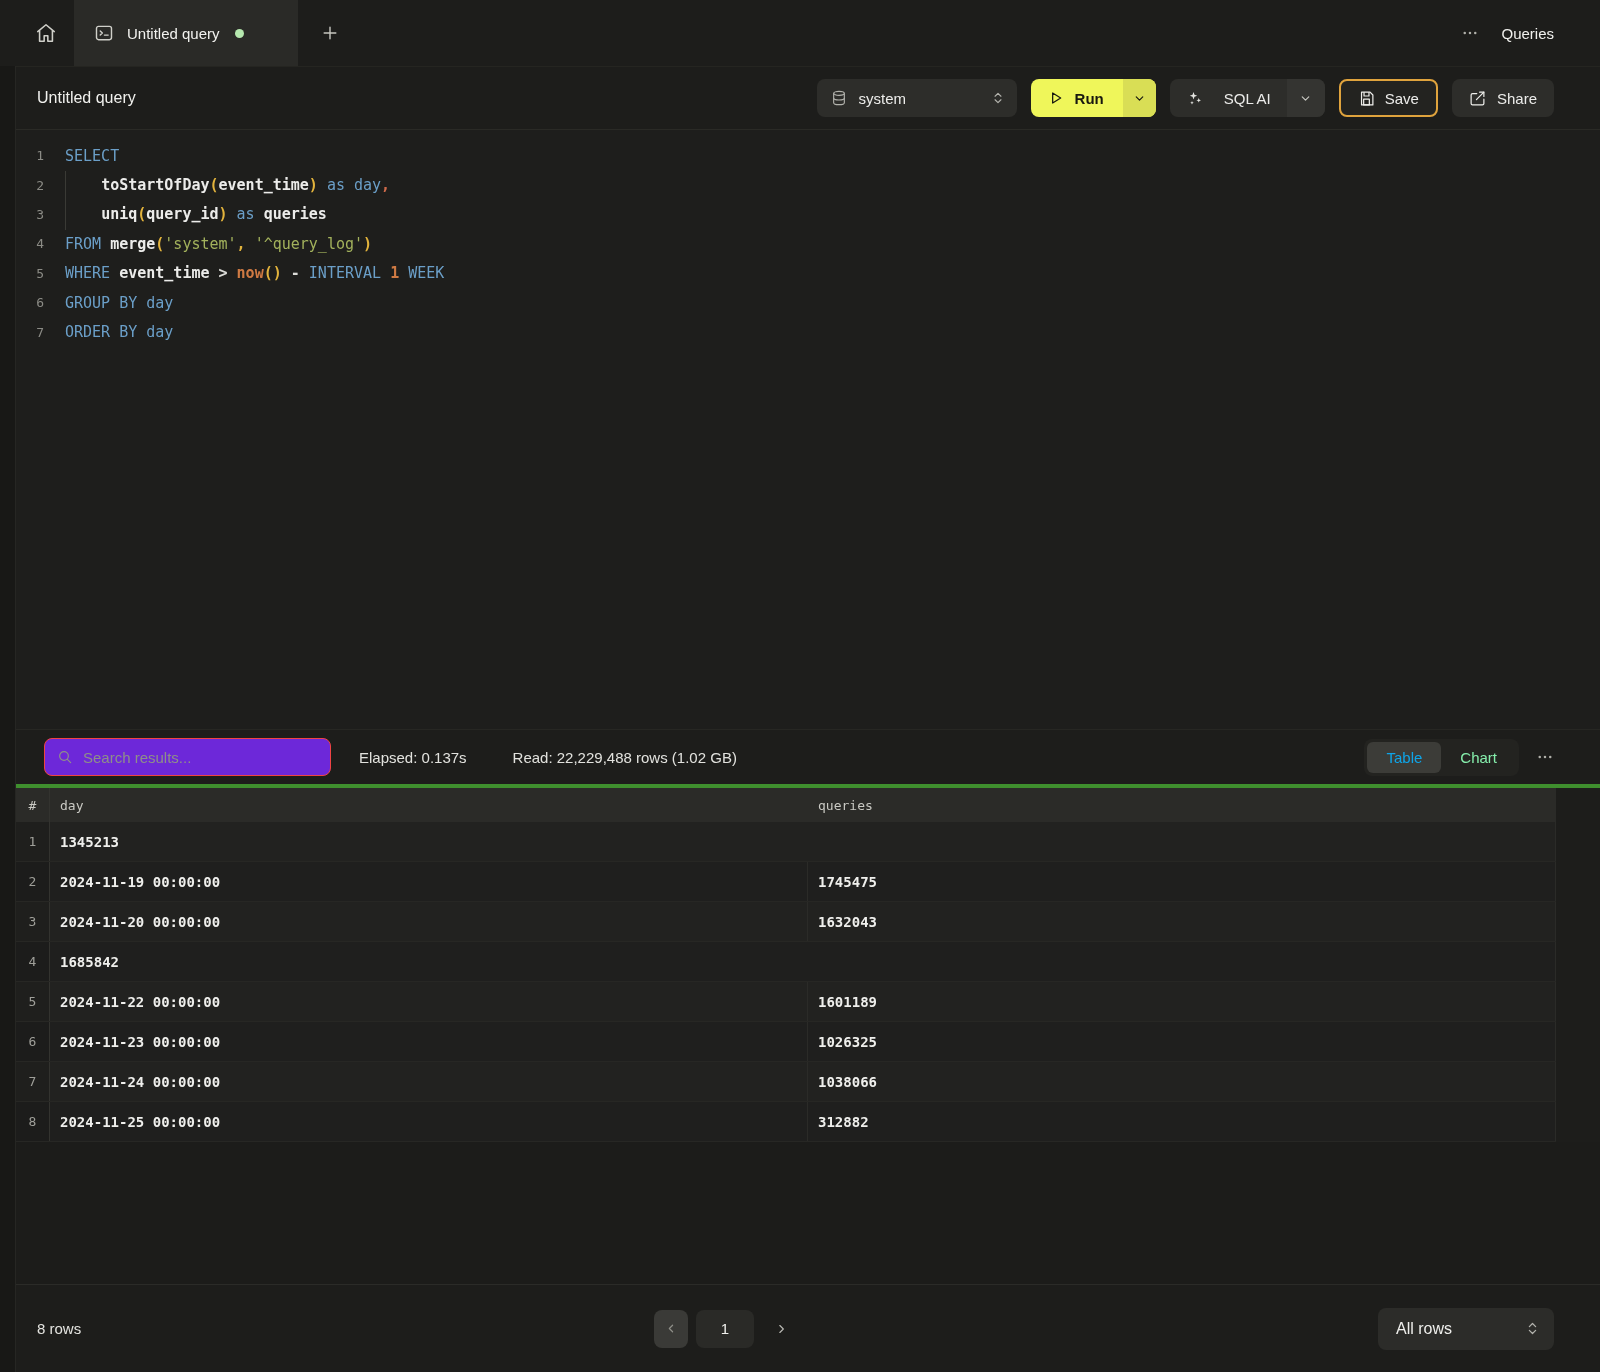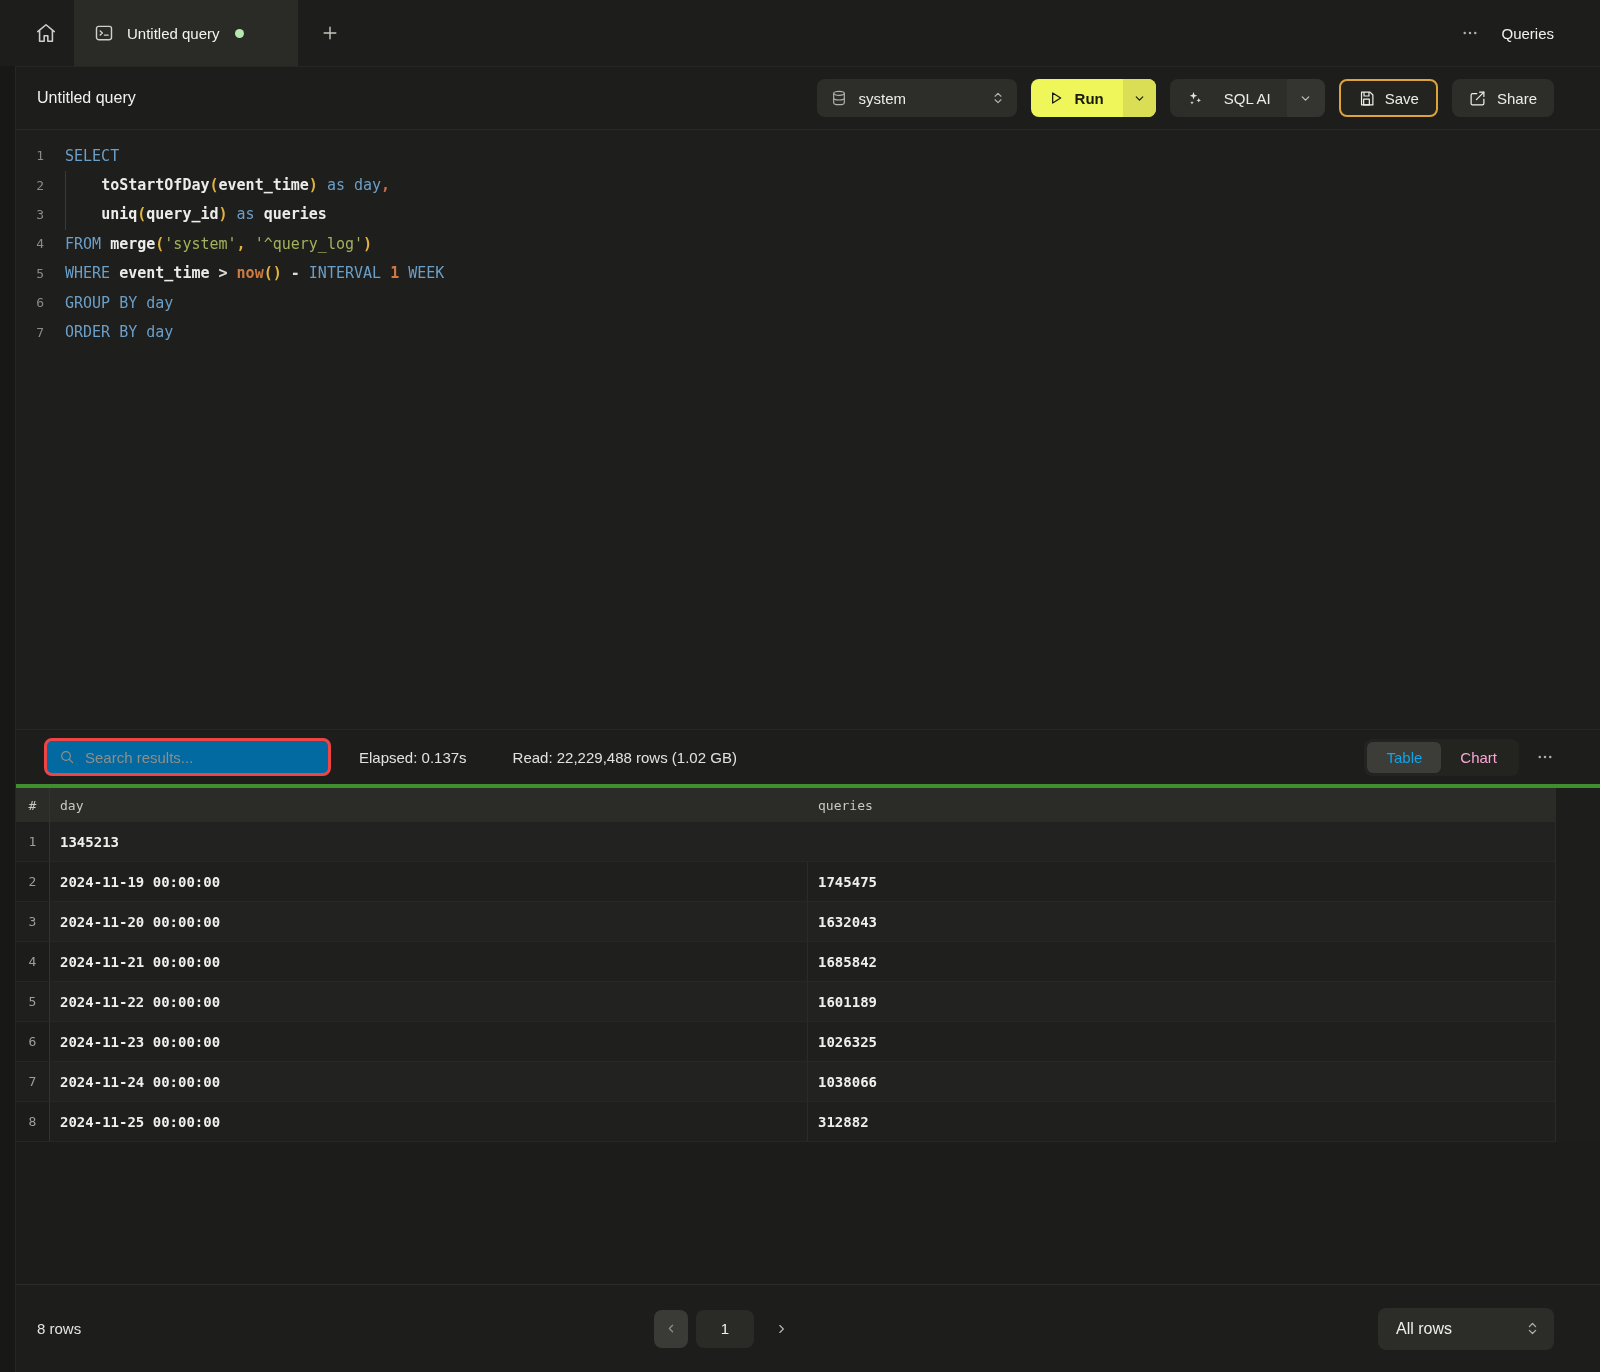--- a/index.html
+++ b/index.html
@@ -50,28 +50,28 @@
   .tok-id { color:#ececea; font-weight:700; }
   .tok-pr { color:#e2b33c; font-weight:700; }
   .tok-str { color:#a3b25c; }
   .tok-num { color:#cf7a43; font-weight:700; }
   .tok-cm { color:#cf6a4a; font-weight:700; }
   .tok-op { color:#dcdcd8; font-weight:700; }
   .tok-tx { color:#dcdcd8; }
 
   
   .results-toolbar { height:55px; background:#1d1d1b; border-top:1px solid #272723; display:flex; align-items:center; padding:0 46px 0 28px; flex-shrink:0; }
-  .search-box { width:287px; height:38px; background:#0369a1; border:3px solid #ef4444; border-radius:8px; display:flex; align-items:center; padding:0 12px; gap:10px; color:#8f8f89; }
+  .search-box { width:287px; height:38px; background:#6d28d9; border:1px solid #ef4444; border-radius:8px; display:flex; align-items:center; padding:0 12px; gap:10px; color:#8f8f89; }
   .search-box input { background:transparent; border:none; outline:none; color:#d8d8d4; font-size:15px; width:100%; font-family:"Liberation Sans", sans-serif; }
   .search-box input::placeholder { color:#8f8f89; }
   .stat { font-size:15px; color:#e2e2de; }
   .stat.elapsed { margin-left:28px; }
   .stat.read { margin-left:46px; }
   .view-toggle { margin-left:auto; background:#232320; border-radius:8px; padding:3px; display:flex; }
-  .vt-btn { padding:7px 19px; border-radius:6px; font-size:15px; color:#f9a8d4; background:none; border:none; cursor:pointer; }
+  .vt-btn { padding:7px 19px; border-radius:6px; font-size:15px; color:#86efac; background:none; border:none; cursor:pointer; }
   .vt-btn.active { background:#3c3c38; color:#0ea5e9; }
   .more-btn { margin-left:17px; color:#b0b0aa; }
 
   .green-bar { height:4px; flex-shrink:0; }
 
   
   .grid { width:1540px; flex-shrink:0; font-family:"DejaVu Sans Mono", monospace; }
   .grid-header { height:34px; display:flex; background:#2b2b28; color:#c9c9c3; font-size:13px; align-items:stretch; }
   .grid-header .col-num { color:#c9c9c3; }
   .col-num { width:34px; border-right:1px solid #33332f; display:flex; align-items:center; justify-content:center; flex-shrink:0; }
@@ -315,23 +315,20 @@
               <div class="col-num">3</div>
               <div class="col-day cell">
                 <span class="cell-text">2024-11-20 00:00:00</span>
               </div>
               <div class="col-q cell">
                 <span class="cell-text">1632043</span>
               </div>
             </div>
             <div class="grid-row alt">
               <div class="col-num">4</div>
-              <div class="col-day cell">
-                <span class="cell-text">2024-11-21 00:00:00</span>
-              </div>
               <div class="col-q cell">
                 <span class="cell-text">1685842</span>
               </div>
             </div>
             <div class="grid-row">
               <div class="col-num">5</div>
               <div class="col-day cell">
                 <span class="cell-text">2024-11-22 00:00:00</span>
               </div>
               <div class="col-q cell">

